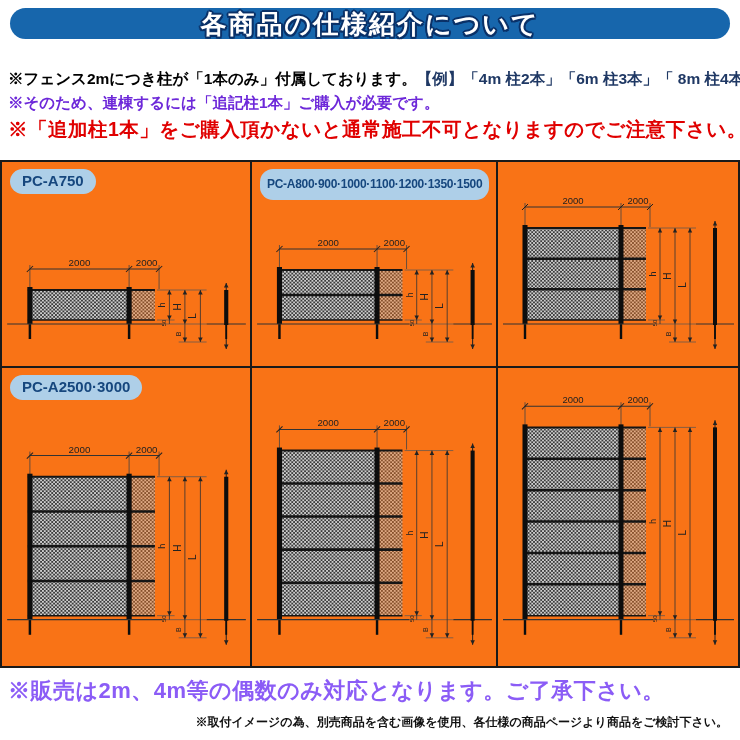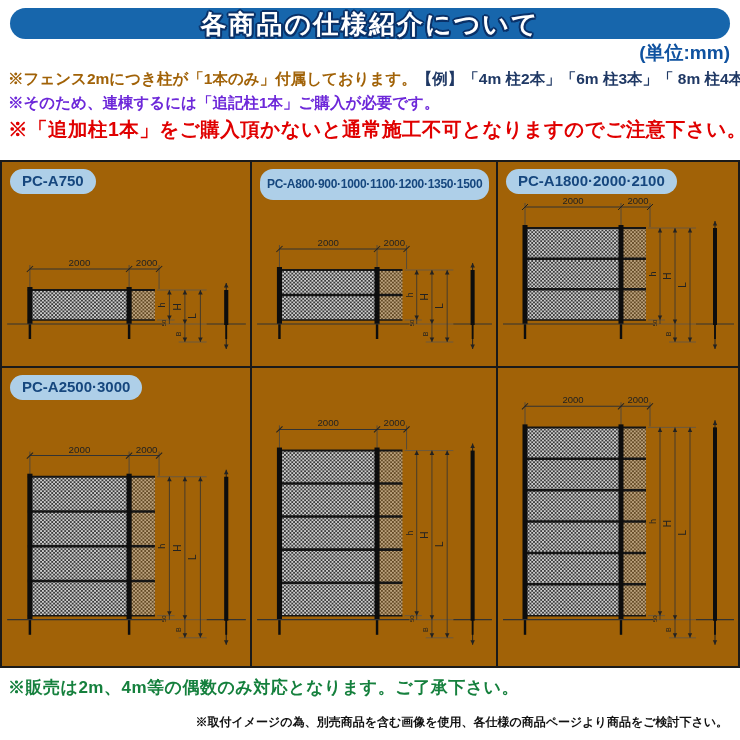--- a/index.html
+++ b/index.html
@@ -10,50 +10,49 @@
         background:#1766ac;display:flex;align-items:center;justify-content:center;}
   .header-title{font-size:26px;font-weight:bold;color:#fff;letter-spacing:2px;line-height:1;
         text-shadow:-2px 0 #0a3168,2px 0 #0a3168,0 -2px #0a3168,0 2px #0a3168,
         -1.5px -1.5px #0a3168,1.5px 1.5px #0a3168,-1.5px 1.5px #0a3168,1.5px -1.5px #0a3168;}
   .unit-note{position:absolute;right:10px;top:40px;font-size:19px;font-weight:bold;color:#0f52a0;}
   
   .notice{position:absolute;left:8px;white-space:nowrap;font-weight:bold;}
   .n1{top:69px;font-size:15.5px;}
   .n2{top:93px;font-size:15.5px;color:#6d28d9;}
   .n3{top:116px;font-size:19.5px;color:#e00000;letter-spacing:0.5px;}
-  .red{color:#a16207;}
+  .red{color:#000000;}
   .navy{color:#1f3864;}
   
   .grid{position:absolute;left:0;top:160px;width:740px;height:508px;box-sizing:border-box;
         border:2px solid #1a1a1a;display:grid;grid-template-columns:250px 246px 240px;
-        grid-template-rows:206px 298px;background:#a16207;}
+        grid-template-rows:206px 298px;background:#f97316;}
   .cell{position:relative;box-sizing:border-box;border-right:2px solid #1a1a1a;
         border-bottom:2px solid #1a1a1a;overflow:hidden;}
   .cell.lastcol{border-right:none;}
   .cell.lastrow{border-bottom:none;}
   .pill{position:absolute;left:8px;top:7px;background:#aecfe8;color:#16477e;border-radius:13px;
         padding:3px 12px;font-weight:bold;font-size:15px;white-space:nowrap;z-index:2;line-height:1.25;}
   .pill.small{font-size:12px;padding:8px 7px;letter-spacing:-0.3px;}
   .diagram{position:absolute;left:0;top:0;right:0;bottom:0;}
   .diagram svg{width:100%;height:100%;display:block;}
   
-  .sales-note{position:absolute;left:8px;top:676px;font-size:17px;font-weight:bold;color:#15803d;
+  .sales-note{position:absolute;left:8px;top:676px;font-size:22px;font-weight:bold;color:#8b5cf6;
         white-space:nowrap;letter-spacing:0.5px;}
   .disclaimer{position:absolute;right:12px;top:714px;font-size:12px;font-weight:bold;color:#111;
         white-space:nowrap;}
 </style>
 </head>
 <body>
 
 <div class="page">
 
   <div class="header-bar">
     <span class="header-title">各商品の仕様紹介について</span>
   </div>
-  <div class="unit-note">(単位:mm)</div>
 
   <div class="notice n1"><span class="red">※フェンス2mにつき柱が「1本のみ」付属しております。</span><span class="navy">【例】「4m 柱2本」「6m 柱3本」「 8m 柱4本」</span></div>
   <div class="notice n2">※そのため、連棟するには「追記柱1本」ご購入が必要です。</div>
   <div class="notice n3">※「追加柱1本」をご購入頂かないと通常施工不可となりますのでご注意下さい。</div>
 
   <div class="grid">
     <div class="cell">
       <span class="pill">PC-A750</span>
       <div class="diagram">
           <svg viewBox="0 0 240 204" preserveAspectRatio="none" font-family="Liberation Sans, sans-serif">
@@ -160,21 +159,20 @@
             <text x="188" y="144" font-size="10" fill="#222" text-anchor="middle" transform="rotate(-90 188 144)">L</text>
             <line x1="217" y1="101" x2="217" y2="187" stroke="#222" stroke-width="1"></line>
             <path d="M217 101 l-2.2 4.5 h4.4 z" fill="#222"></path>
             <path d="M217 187 l-2.2 -4.5 h4.4 z" fill="#222"></path>
             <rect x="215" y="108" width="4" height="55" fill="#0d0d0d"></rect>
             <rect x="216.1" y="162" width="1.8" height="15" fill="#0d0d0d"></rect>
           </svg>
         </div>
     </div>
     <div class="cell lastcol">
-      <span class="pill">PC-A1800·2000·2100</span>
       <div class="diagram">
           <svg viewBox="0 0 240 204" preserveAspectRatio="none" font-family="Liberation Sans, sans-serif">
             <defs>
               <pattern id="mesh2" width="3.6" height="3.6" patternUnits="userSpaceOnUse">
                 <rect width="3.6" height="3.6" fill="#cfcfcf"></rect>
                 <path d="M0 0 L3.6 3.6 M3.6 0 L0 3.6" stroke="#3b3b3b" stroke-width="0.9"></path>
               </pattern>
             </defs>
             <line x1="27" y1="41" x2="27" y2="64" stroke="#444" stroke-width="0.8"></line>
             <line x1="123" y1="41" x2="123" y2="64" stroke="#444" stroke-width="0.8"></line>

